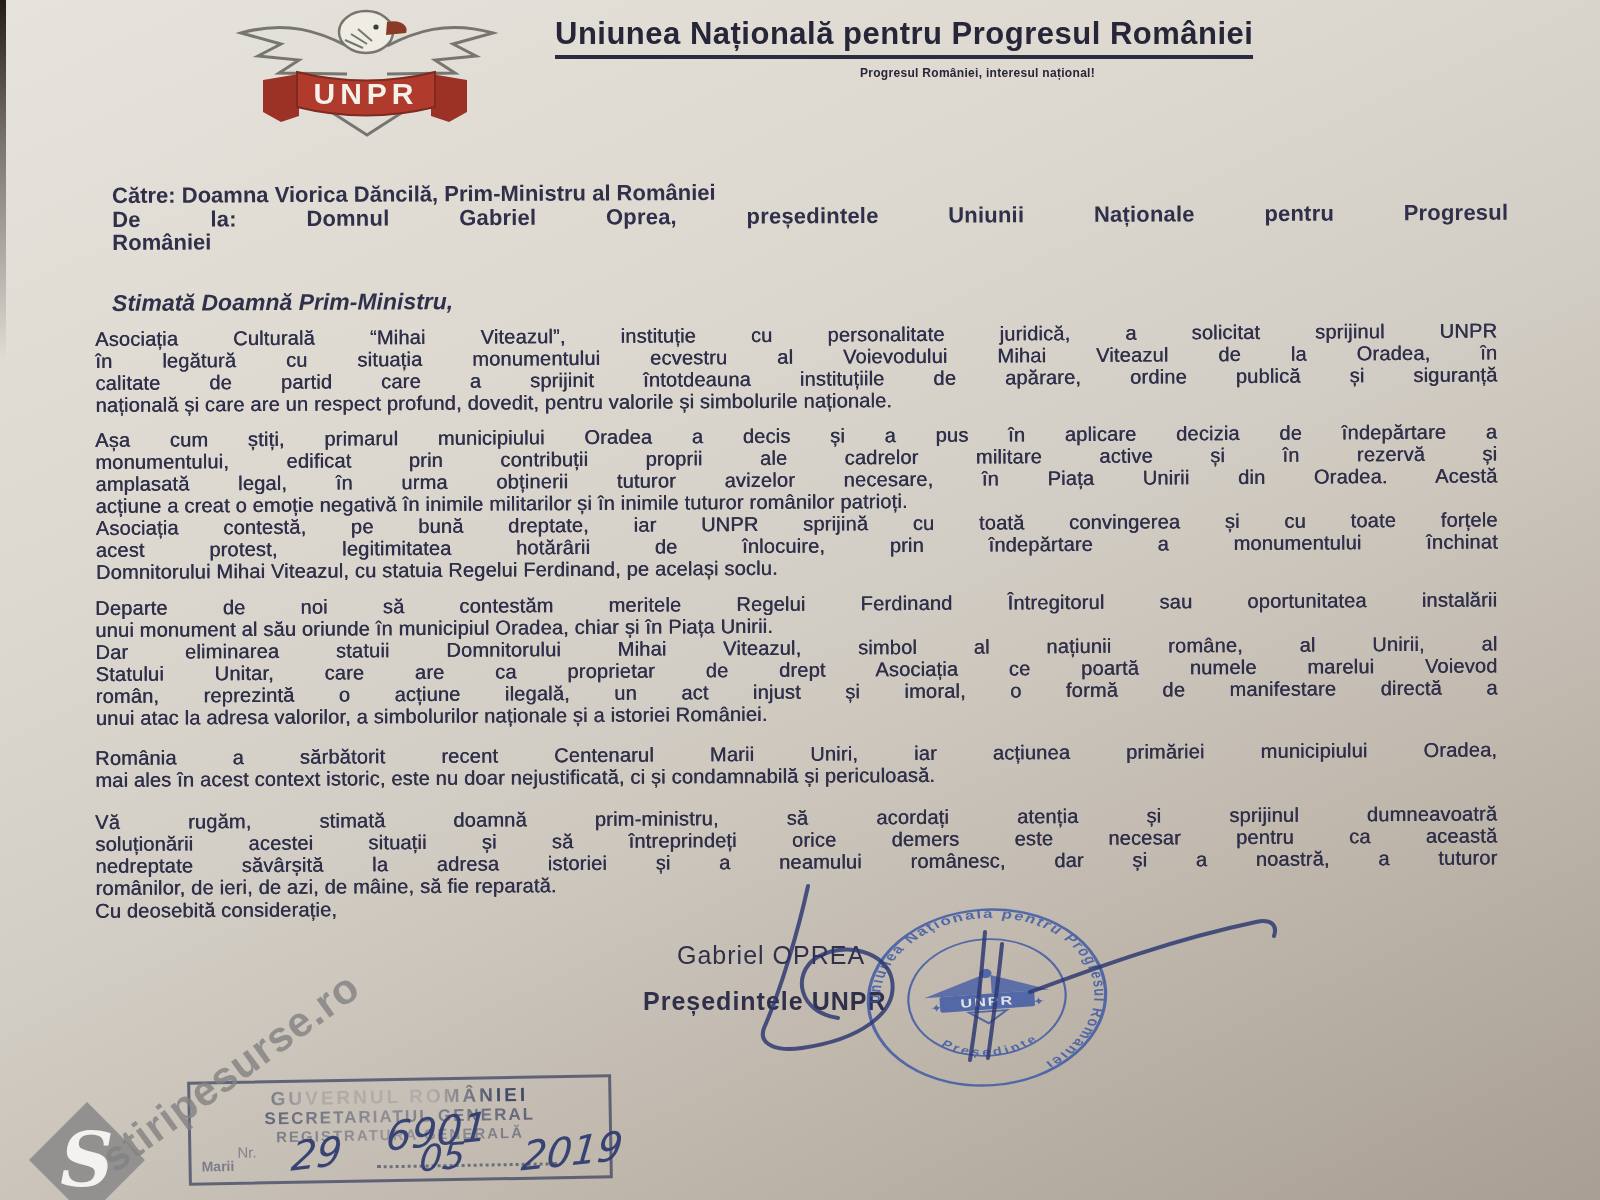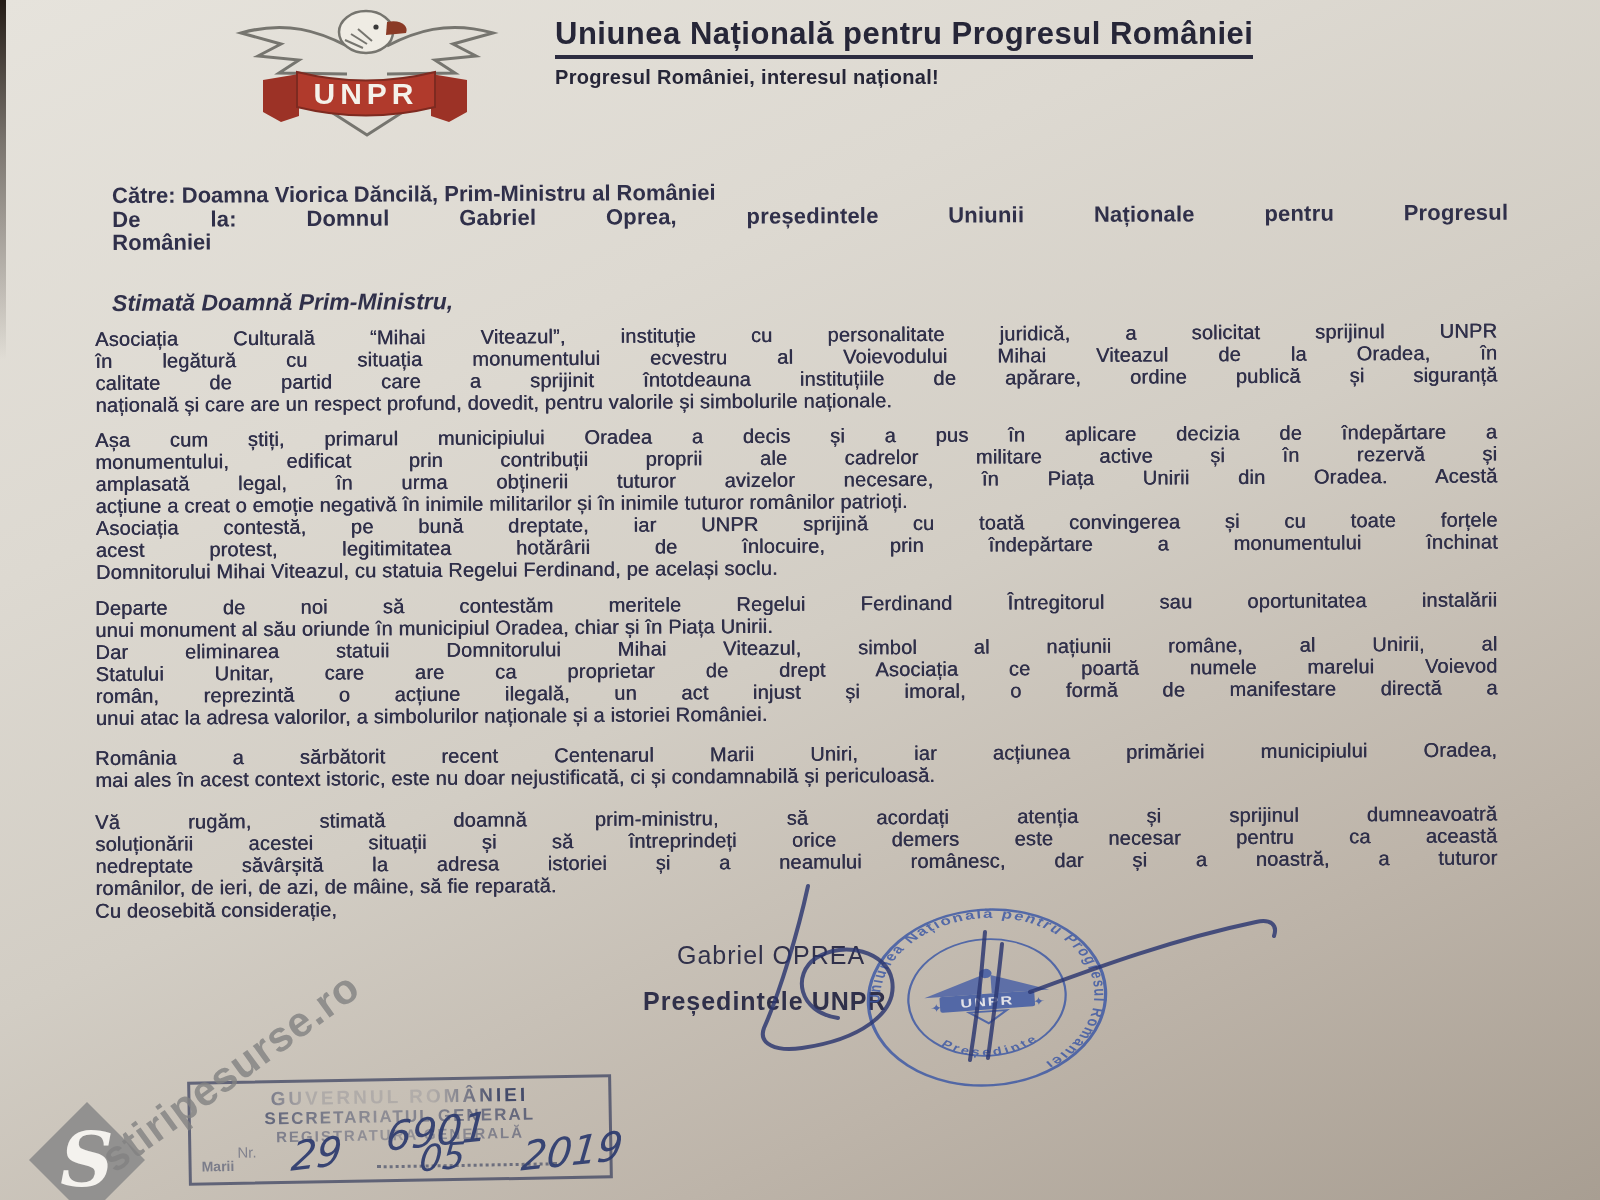--- a/index.html
+++ b/index.html
@@ -9,21 +9,21 @@
     font-family:"Liberation Sans",sans-serif;
   }
   .edge-shadow{position:absolute;left:0;top:0;width:6px;height:360px;
     background:linear-gradient(180deg,#241c16 0%,rgba(36,28,22,.55) 40%,rgba(36,28,22,0) 100%);}
   .scan{position:absolute;inset:0;filter:blur(0.3px);}
   
   .logo{position:absolute;left:225px;top:2px;width:280px;height:142px;}
   .head{position:absolute;left:555px;top:16px;width:845px;color:#262638;}
   .head .title{display:inline-block;font-size:31px;font-weight:bold;letter-spacing:.5px;
     border-bottom:4px solid #2c2c40;padding-bottom:3px;}
-  .head .motto{ font-weight:bold;font-size:20px;margin-top:7px;letter-spacing:.3px;}
+  .head .motto{ text-align:center;font-weight:bold;font-size:12px;margin-top:7px;letter-spacing:.3px;}
   .head .motto2{margin-top:3px;}
   
   .ink{color:#30304a;}
   .addr{position:absolute;left:112px;top:184px;width:1396px;font-size:22px;font-weight:bold;
     transform:rotate(-0.3deg);transform-origin:left top;}
   .addr .al{height:23.5px;line-height:23.5px;}
   .salut{position:absolute;left:112px;top:289px;font-size:23px;font-weight:bold;font-style:italic;
     transform:rotate(-0.3deg);}
   .para{position:absolute;left:95px;width:1402px;transform:rotate(-0.35deg);transform-origin:left top;}
   .ln{height:22px;line-height:22px;font-size:20px;letter-spacing:.2px;white-space:normal;

